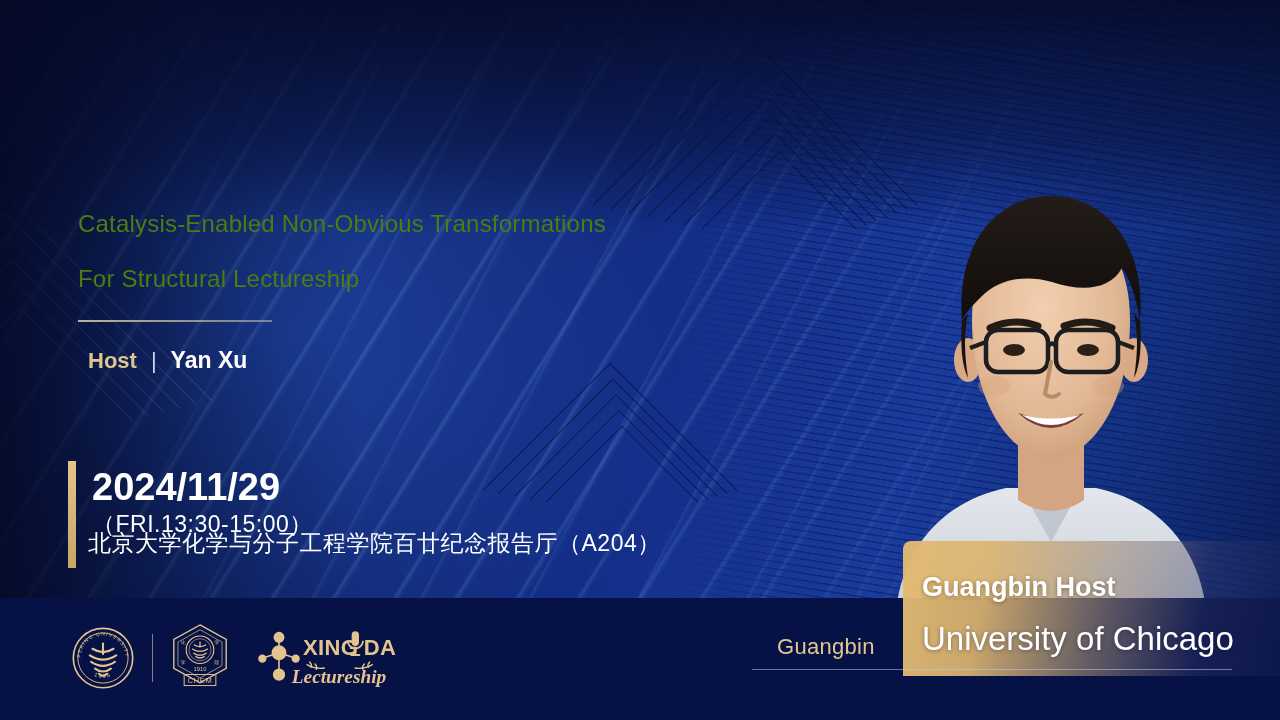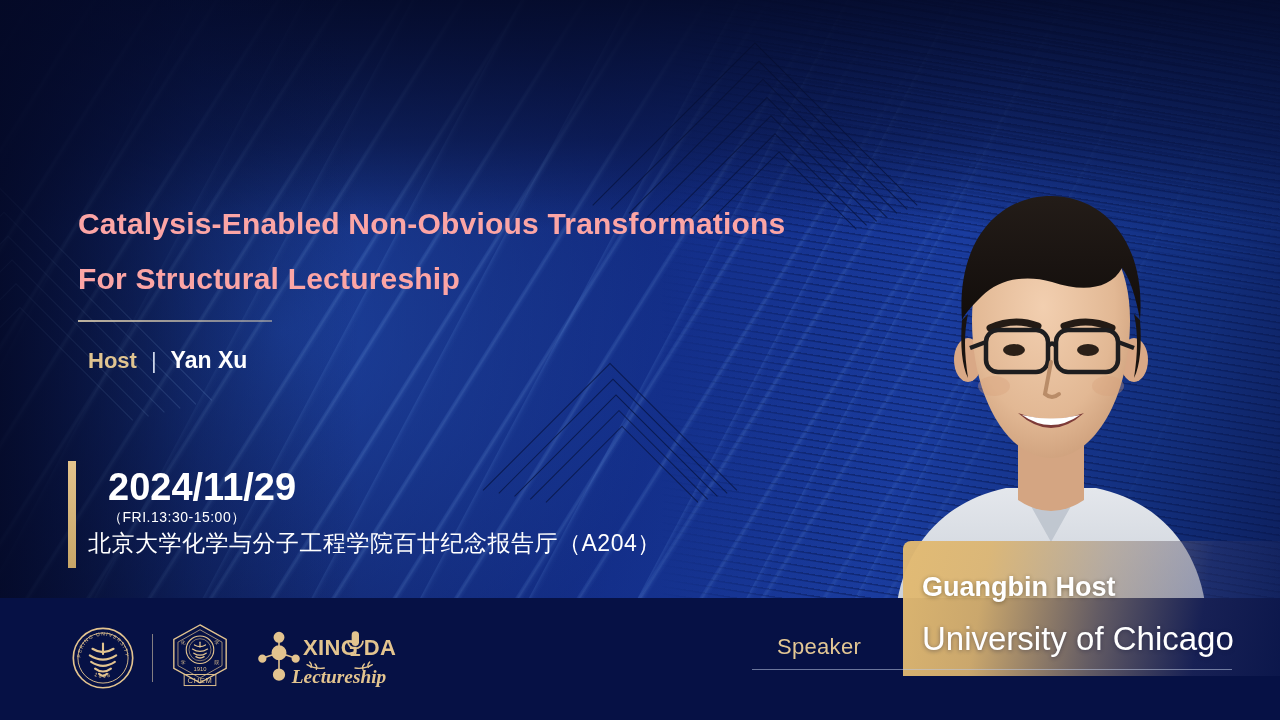--- a/index.html
+++ b/index.html
@@ -122,21 +122,21 @@
     background:linear-gradient(180deg,#ffffff 0%,#e9eef8 34%,#bcc6dc 66%,#97a3c0 100%);
     -webkit-background-clip:text; background-clip:text;
     color:transparent;
     white-space:nowrap;
     text-shadow:0 2px 10px rgba(0,0,0,0.35);
   }
 
   
   .title-block { position:absolute; left:78px; top:196px; width:880px; }
   .title-line {
-    font-size:30px; font-weight:bold; color:#fca5a5;
+    font-size:24px; font-weight:normal; color:#4d7c0f;
     line-height:55px; letter-spacing:.2px; white-space:nowrap;
   }
 
   
   .divider {
     position:absolute; left:78px; top:320px; width:194px; height:2px;
     background:linear-gradient(90deg, rgba(220,205,175,0.85), rgba(200,190,170,0.55));
   }
   .host-row {
     position:absolute; left:88px; top:347px;
@@ -152,21 +152,21 @@
     position:absolute; left:68px; top:461px; width:8px; height:107px;
     background:linear-gradient(180deg,#e4c48d,#c8a667);
   }
   .date-row {
     position:absolute; left:88px; top:466px;
     display:flex; align-items:baseline;
     white-space:nowrap;
     flex-direction:column;
   }
   .date-main { font-size:38px; font-weight:bold; color:#ffffff; letter-spacing:0px; }
-  .date-time { font-size:14px; color:#ffffff; margin-left:20px; letter-spacing:.5px; }
+  .date-time { font-size:23px; color:#ffffff; margin-left:4px; letter-spacing:.5px; }
   .venue {
     position:absolute; left:88px; top:528px;
     font-size:23px; color:#ffffff; white-space:nowrap;
     letter-spacing:.5px;
   }
 
   
   .photo-wrap {
     position:absolute; left:886px; top:170px; width:330px; height:440px;
     overflow:hidden;
@@ -331,21 +331,21 @@
       <ellipse cx="108" cy="216" rx="16" ry="10" fill="#d8a07c" opacity=".35"></ellipse>
       <ellipse cx="222" cy="216" rx="16" ry="10" fill="#d8a07c" opacity=".35"></ellipse>
     </svg>
   </div>
 
   <div class="footer"></div>
 
   <div class="speaker-panel"></div>
   <div class="speaker-name">Guangbin Host</div>
   <div class="speaker-affil">University of Chicago</div>
-  <div class="speaker-label">Speaker</div>
+  <div class="speaker-label">Guangbin</div>
   <div class="speaker-underline"></div>
 
   <div class="logos">
 
     <svg width="66" height="66" viewBox="0 0 100 100">
       <defs>
         <path id="ringTop" d="M 16,50 A 34,34 0 0 1 84,50"></path>
         <path id="ringBot" d="M 20,50 A 30,30 0 0 0 80,50"></path>
       </defs>
       <circle cx="50" cy="50" r="45" fill="none" stroke="#e3c48f" stroke-width="2.5"></circle>

